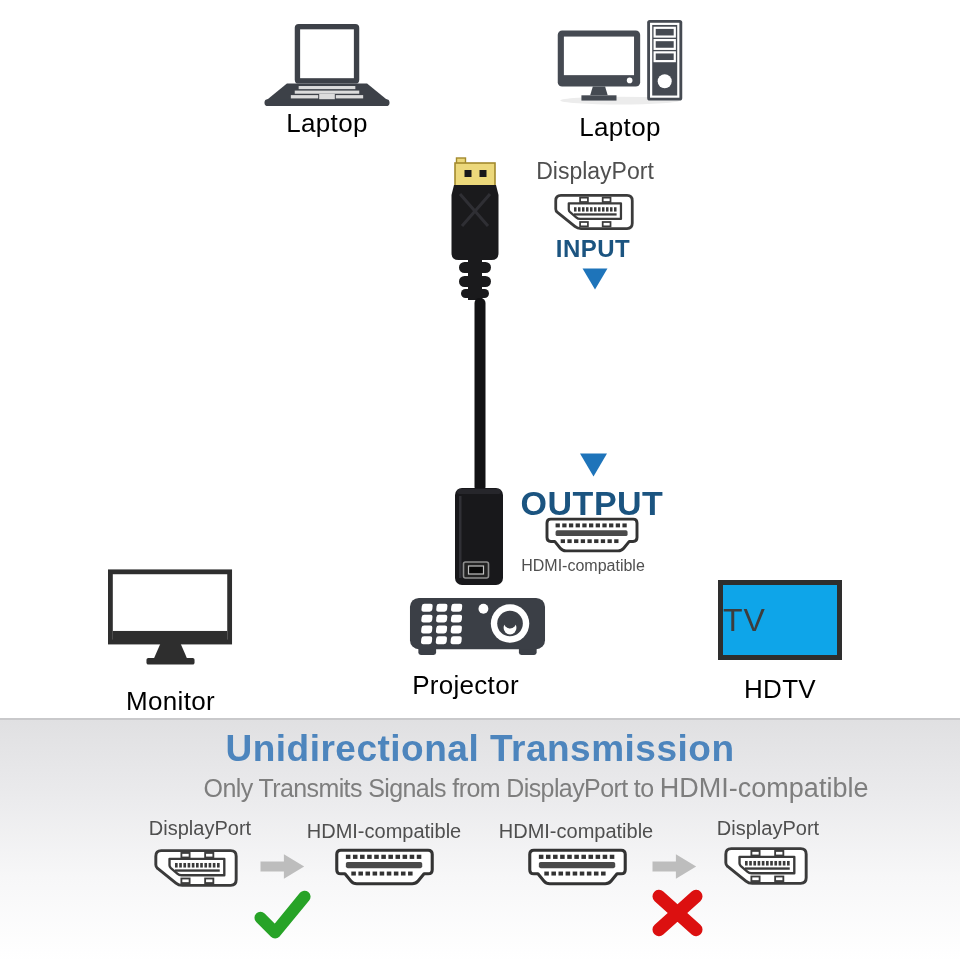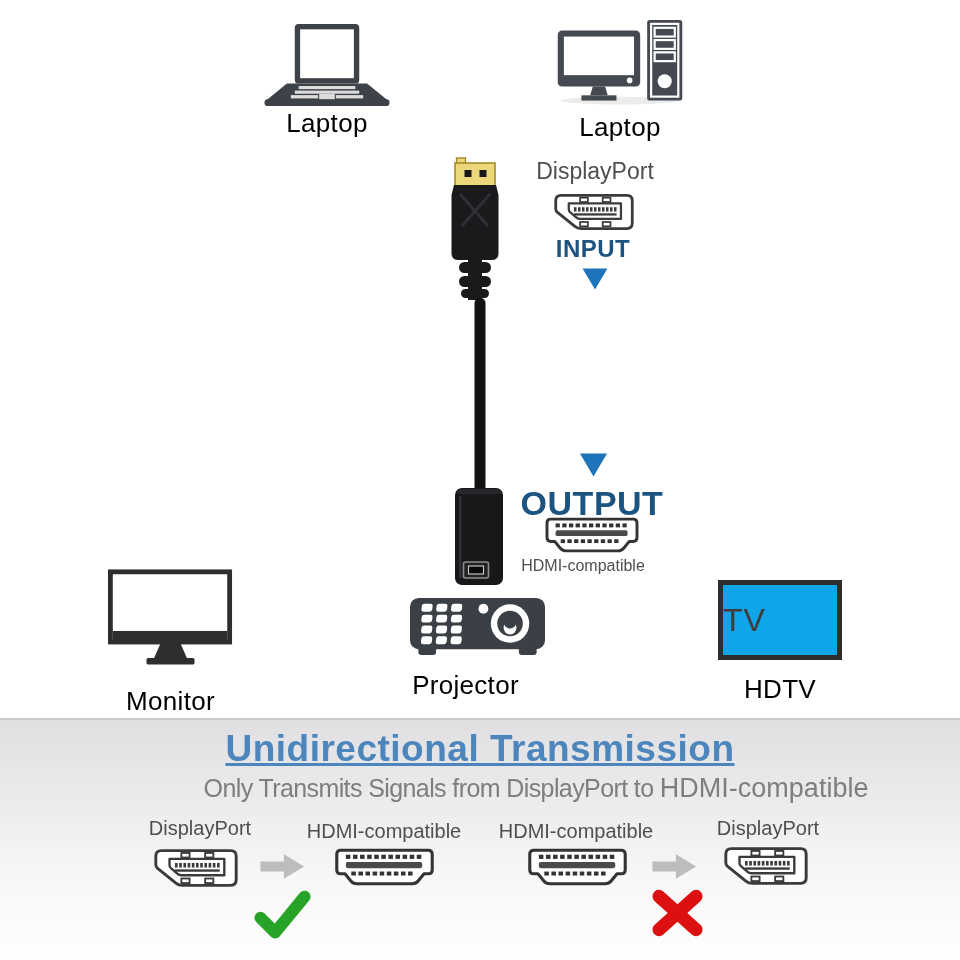--- a/index.html
+++ b/index.html
@@ -8,21 +8,21 @@
   .abs{position:absolute;}
   .dev-label{font-size:26px;color:#000000;text-align:center;letter-spacing:.3px;}
   .flow-label{font-size:23px;color:#4f4f4f;text-align:center;}
   .dir-label{font-size:24px;font-weight:600;color:#1b5480;text-align:center;letter-spacing:.5px;}
   .small-label{font-size:16px;color:#4f4f4f;text-align:center;}
   .grp-label{font-size:20px;color:#4f4f4f;text-align:center;white-space:nowrap;}
   #banner{position:absolute;left:0;top:718px;width:960px;height:242px;
           border-top:2px solid #c9c9cb;
           background:linear-gradient(180deg,#e0e0e2 0%,#eaeaec 30%,#f7f7f8 65%,#ffffff 100%);}
   #banner-title{position:absolute;left:0;top:8px;width:960px;text-align:center;
-          font-size:37px;font-weight:bold;color:#4d85bd;letter-spacing:.5px;text-decoration:underline;}
+          font-size:37px;font-weight:bold;color:#4d85bd;letter-spacing:.5px;}
   #banner-subtitle{position:absolute;left:0;top:53px;width:960px;padding-left:112px;
           box-sizing:border-box;text-align:center;color:#7e7e7e;}
   #banner-subtitle .pre{font-size:25px;letter-spacing:-0.6px;}
   #banner-subtitle .emp{font-size:27px;letter-spacing:0;}
   .tvbox{box-sizing:border-box;border:5px solid #2e2e2e;background:#0ea5e9;
          display:flex;align-items:center;justify-content:flex-start;
          font-size:32px;color:#3d3d3d;letter-spacing:1px;}
 </style>
 </head>
 <body>

